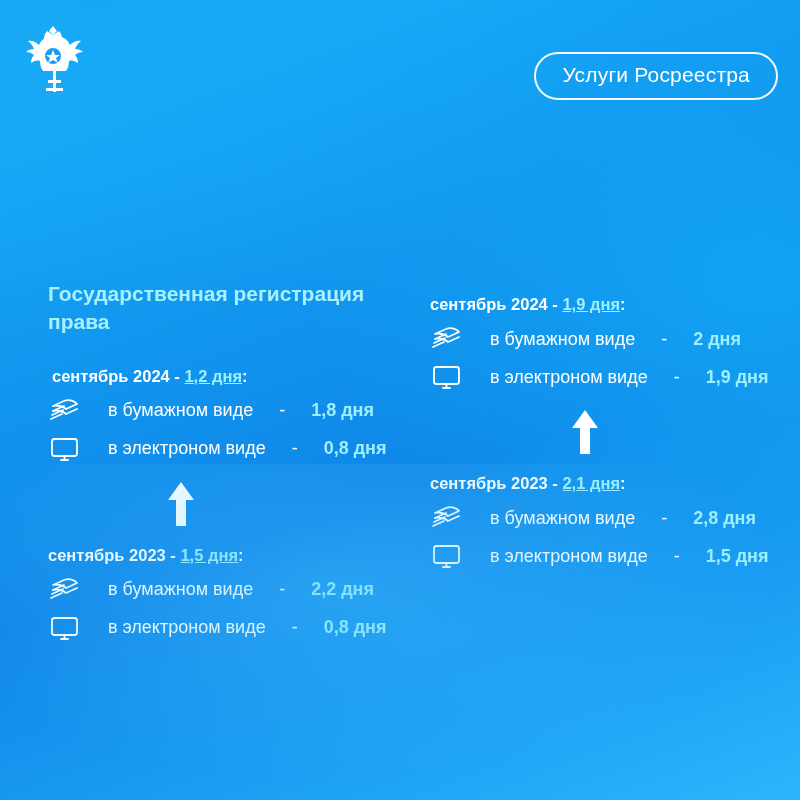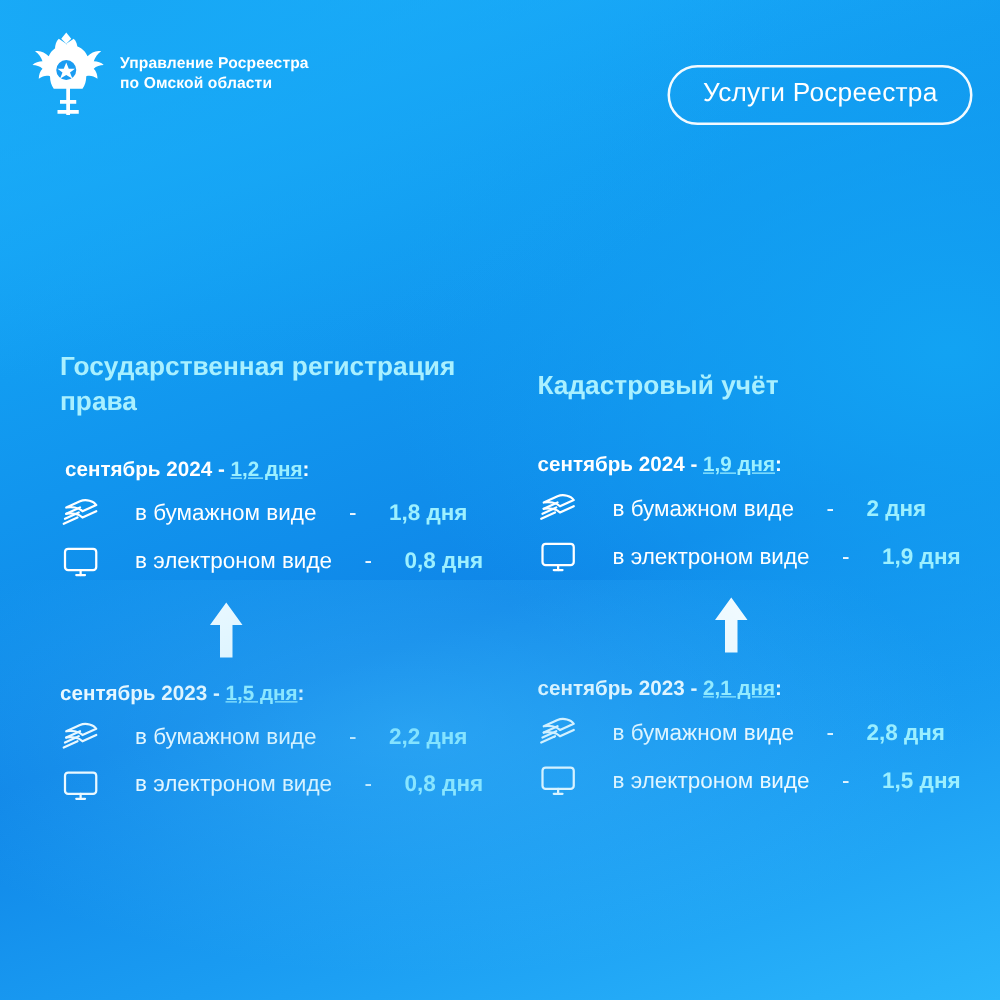--- a/index.html
+++ b/index.html
@@ -161,24 +161,20 @@
           <g fill="#ffffff">
             <path d="M31 4 l4 5 -4 4 -4 -4z"></path>
             <path d="M25 9 c-2 2 -3 5 -3 8 l9 0 0 -4z"></path>
             <path d="M37 9 c2 2 3 5 3 8 l-9 0 0 -4z"></path>
             <path d="M31 14 c-7 0 -12 4 -14 9 -3 -3 -7 -5 -11 -4 3 2 5 5 6 8 -3 0 -6 1 -8 3 3 0 6 1 8 3 -2 2 -3 5 -3 8 3 -2 6 -3 9 -2 0 4 1 7 3 10 l10 0 0 9 -5 0 0 3 5 0 0 5 -7 0 0 3 7 0 0 4 3 0 0 -4 7 0 0 -3 -7 0 0 -5 5 0 0 -3 -5 0 0 -9 10 0 c2 -3 3 -6 3 -10 3 -1 6 0 9 2 0 -3 -1 -6 -3 -8 2 -2 5 -3 8 -3 -2 -2 -5 -3 -8 -3 1 -3 3 -6 6 -8 -4 -1 -8 1 -11 4 -2 -5 -7 -9 -14 -9z"></path>
           </g>
           <circle cx="31" cy="34" r="9" fill="#1a9cf2" stroke="#ffffff" stroke-width="2"></circle>
           <path d="M31 28 l2 5 5 0 -4 3 2 5 -5 -3 -5 3 2 -5 -4 -3 5 0z" fill="#ffffff"></path>
         </svg>
       </span>
-      <div class="brand-text">
-        <div>Управление Росреестра</div>
-        <div>по Омской области</div>
-      </div>
     </div>
     <div class="pill">Услуги Росреестра</div>
   </div>
 
 
   <div class="col col-left">
     <div class="col-head">Государственная регистрация права</div>
 
     <div>
       <div class="period indent1">
@@ -257,21 +253,20 @@
           </svg>
         </span>
         <span class="label">в электроном виде</span>
         <span class="dash">-</span>
         <span class="val">0,8 дня</span>
       </div>
     </div>
   </div>
 
   <div class="col col-right">
-    <div class="col-head">Кадастровый учёт</div>
 
     <div>
       <div class="period">
         <span>сентябрь 2024</span>
         <span class="dash">-</span>
         <span class="val">1,9 дня</span><span class="colon">:</span>
       </div>
       <div class="row">
         <span class="icon">
           <svg viewBox="0 0 34 30" width="34" height="30" aria-hidden="true">

